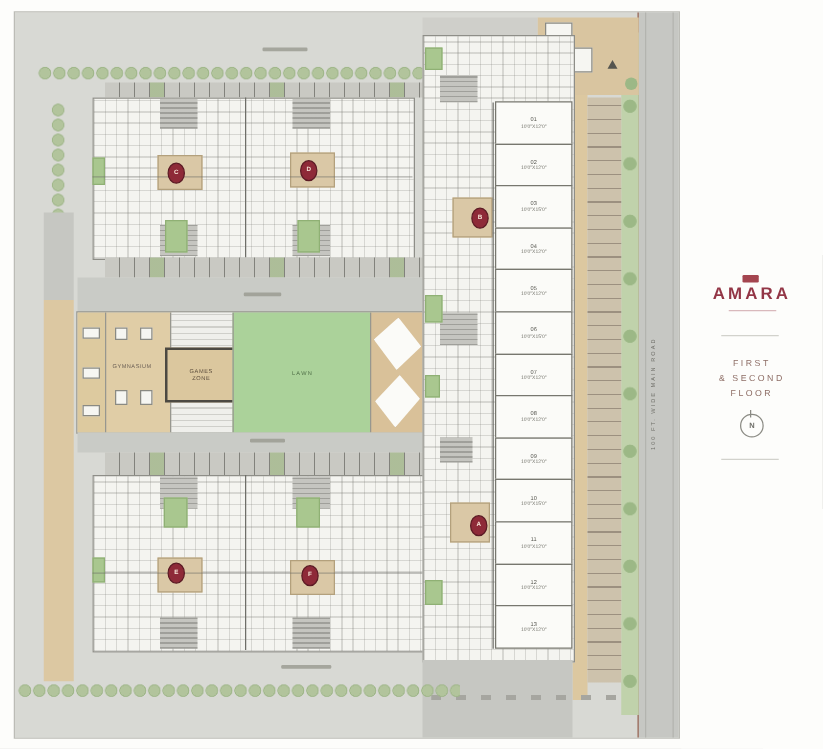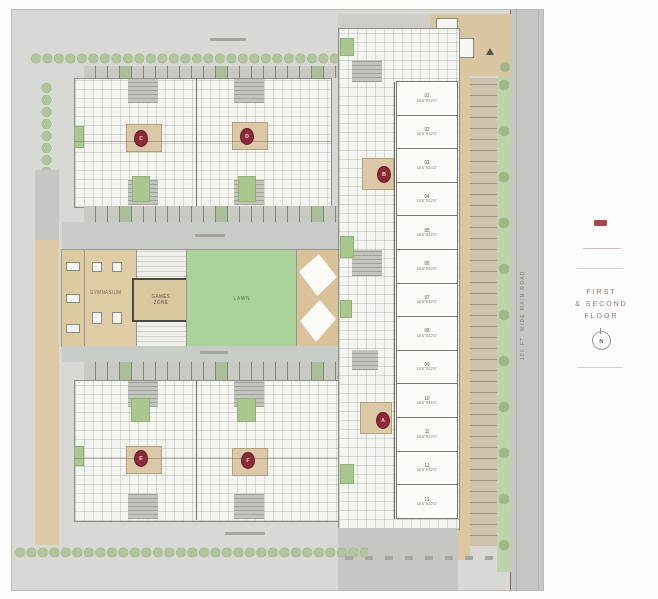--- a/index.html
+++ b/index.html
@@ -274,20 +274,21 @@
     </div>
 
   <div class="abs" style="left:338px;top:528px;width:120px;height:62px;background:#c6c7c2;"></div>
   <div class="abs dashes" style="left:345px;top:556px;width:150px;"></div>
 
   <div class="abs tree-row" style="left:14px;top:546px;width:354px;"></div>
   <div class="abs smudge" style="left:225px;top:532px;width:40px;"></div>
 
   <div class="abs sidebar">
     <div class="abs brandmark" style="left:49px;top:220px;"></div>
+    <div class="abs brand" style="left:0;top:227px;width:113px;text-align:center;">AMARA</div>
     <div class="abs brand-underline" style="left:38px;top:248px;width:38px;"></div>
     <div class="abs divider" style="left:32px;top:268px;width:46px;"></div>
     <div class="abs floortext" style="left:8px;top:286px;width:97px;">
       <div>FIRST</div>
       <div>&amp; SECOND</div>
       <div>FLOOR</div>
     </div>
     <div class="abs compass" style="left:47px;top:331px;">
       <div class="needle"></div>
       <span>N</span>

